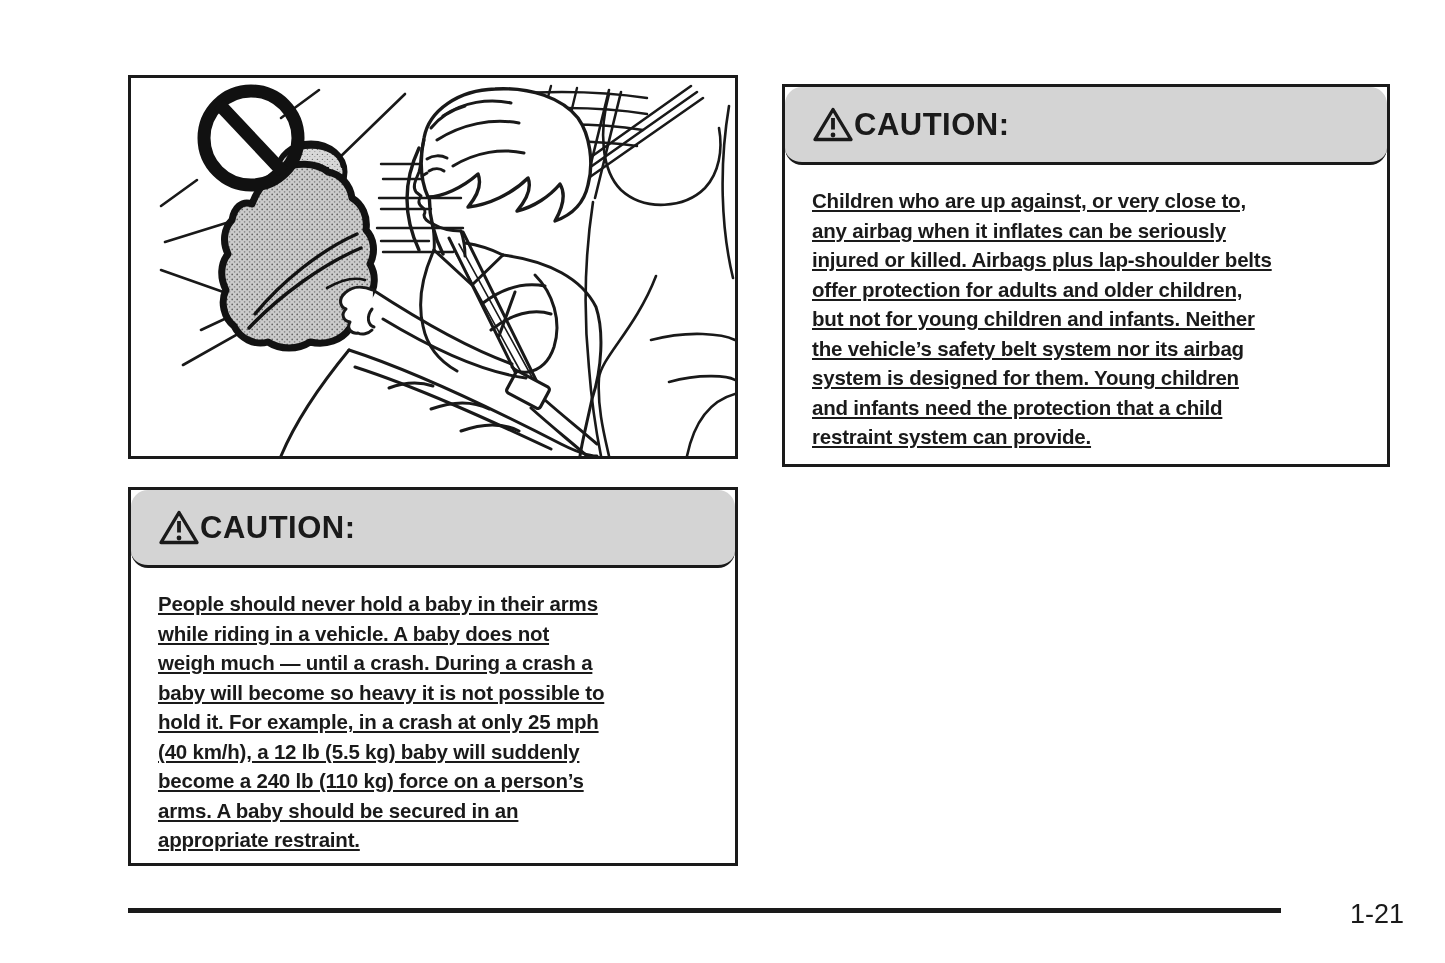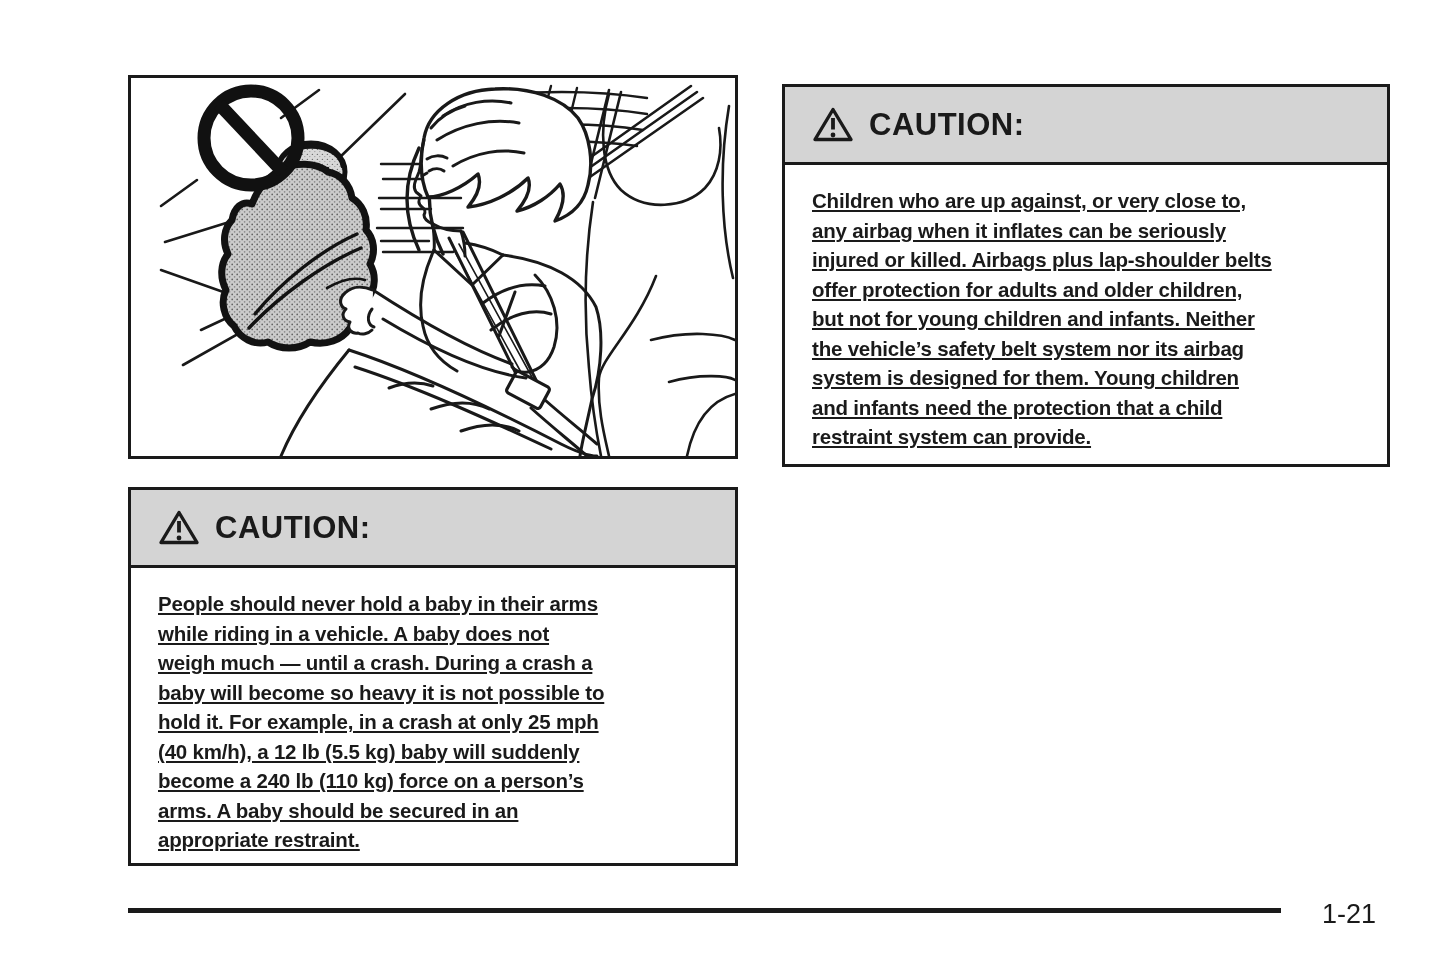--- a/index.html
+++ b/index.html
@@ -22,41 +22,41 @@
   .illustration-box svg{display:block;width:100%;height:100%;}
   .caution-box{
     position:absolute;border:3px solid var(--line);background:#fff;
   }
   #caution-left{left:128px;top:487px;width:610px;height:379px;}
   #caution-right{left:782px;top:84px;width:608px;height:383px;}
   .caution-header{
     background:var(--caution-header-bg);
     border-bottom:3px solid var(--line);
     height:78px;display:flex;align-items:center;
-    padding-left:27px;gap:15px;
+    padding-left:27px;gap:0;border-radius:17px;
   }
   .warning-triangle{width:42px;height:37px;flex:0 0 auto;}
   .caution-title{
     font-size:31px;font-weight:bold;color:var(--text);
     letter-spacing:0.5px;transform:scaleY(1.04);
   }
   .caution-body{
     padding:21px 27px 0 27px;
     font-size:20.5px;font-weight:bold;line-height:29.5px;
     letter-spacing:-0.2px;color:var(--text);
     white-space:pre-line;
     text-decoration:underline;
   }
   .footer-rule{
     position:absolute;left:128px;top:908px;width:1153px;height:5px;
     background:var(--line);
   }
   .page-number{
     position:absolute;left:1322px;top:899px;width:110px;
-    font-size:27px;font-weight:400;color:var(--text);
+    text-align:center;font-size:27px;font-weight:400;color:var(--text);
   }
 </style>
 </head>
 <body>
 
 <div class="illustration-box">
   <svg viewBox="0 0 604 378" preserveAspectRatio="xMidYMid meet">
     <defs>
       <pattern id="stip" width="5" height="5" patternUnits="userSpaceOnUse">
         <rect width="5" height="5" fill="#cccccc"></rect>

